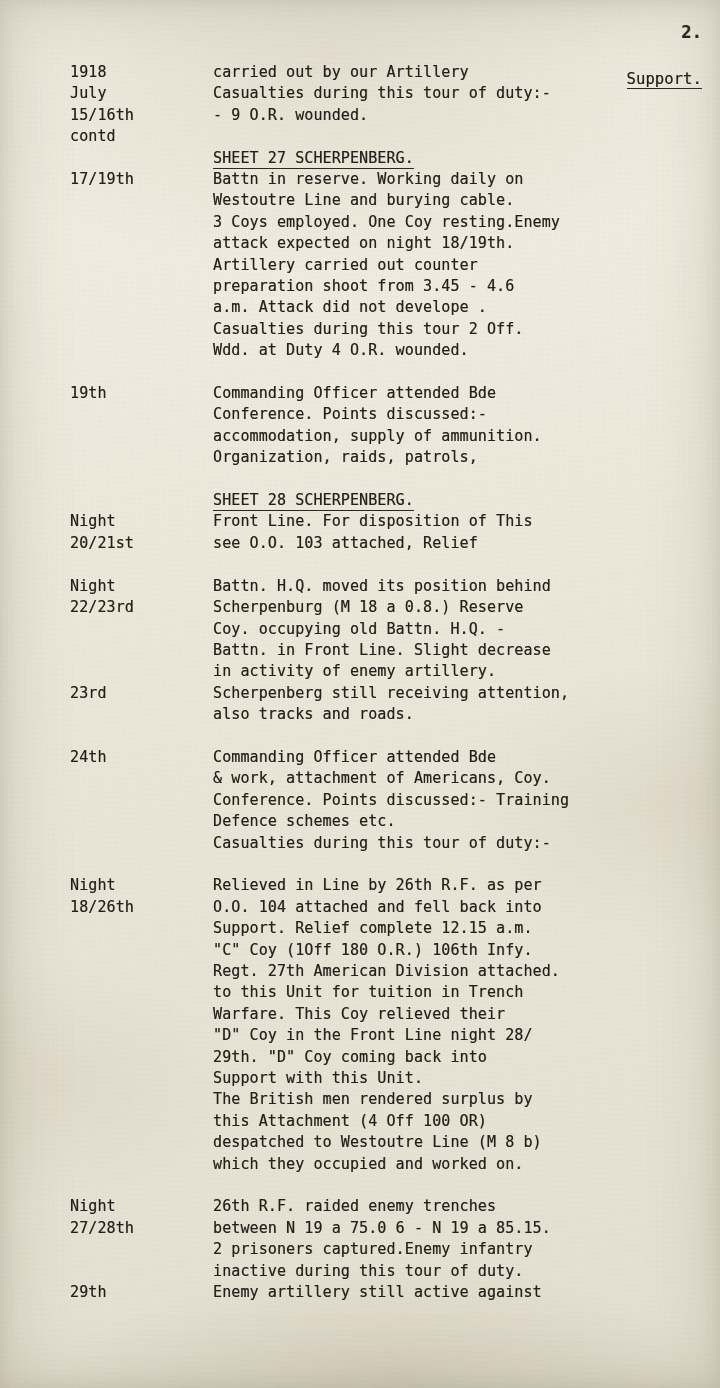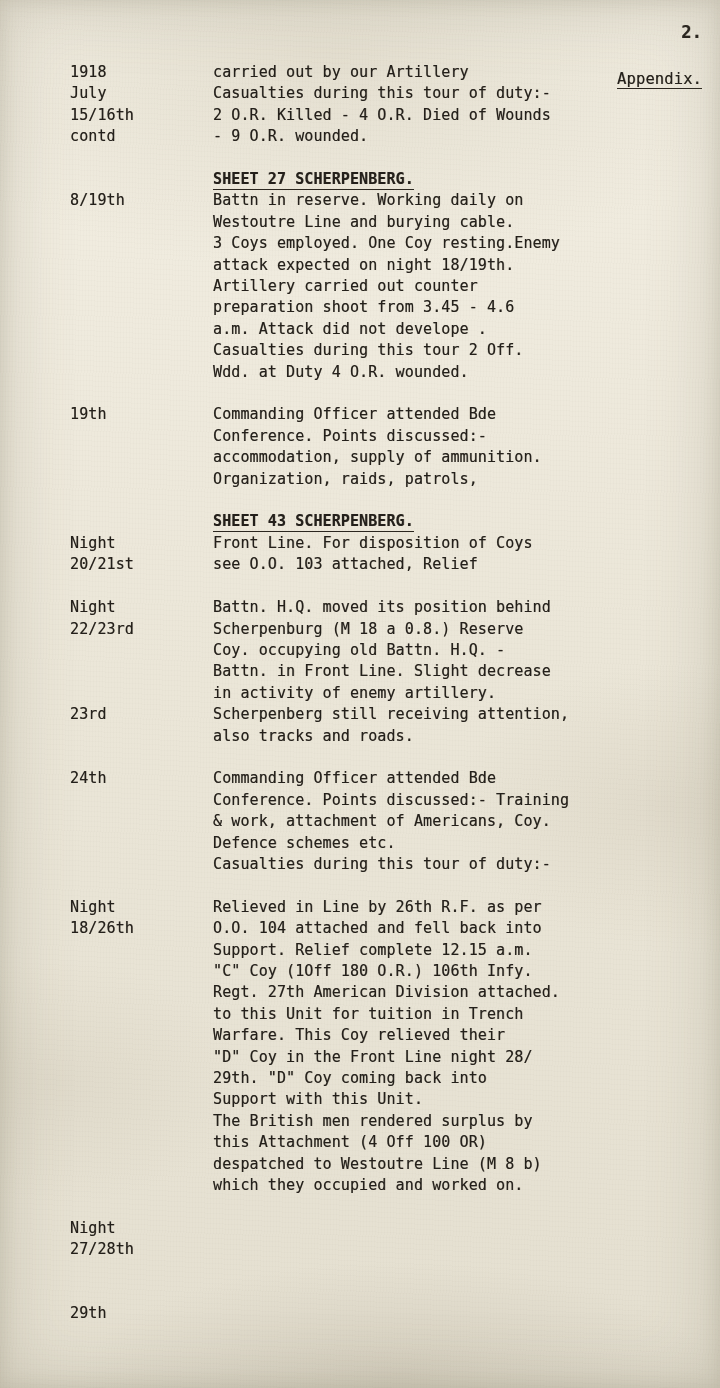--- a/index.html
+++ b/index.html
@@ -101,71 +101,71 @@
   .textcol .line { display: block; }
 
   .heading {
     margin-left: 213px;
     font-size: 15px;
     line-height: 21.4px;
   }
   .heading span.ul {
     border-bottom: 1.6px solid #2b261f;
     padding-bottom: 1px;
-    font-weight: bold;
   }
   .gap { height: 21.4px; }
 </style>
 </head>
 <body>
 
 <div id="page">
 
   <div id="pagenum" class="typed">2.</div>
 
-  <div id="appendix" class="typed">Appendix.</div>
+  <div id="appendix" class="typed">Support.</div>
 
   <div id="body">
       <div class="entry">
         <div class="datecol typed"><span class="dline">1918</span><span class="dline">July</span><span class="dline">15/16th</span><span class="dline">contd</span></div>
-        <div class="textcol typed"><span class="line">carried out by our Artillery</span><span class="line">Casualties during this tour of duty:-</span><span class="line">2 O.R. Killed - 4 O.R. Died of Wounds</span><span class="line">- 9 O.R. wounded.</span></div>
+        <div class="textcol typed"><span class="line">carried out by our Artillery</span><span class="line">Casualties during this tour of duty:-</span><span class="line">- 9 O.R. wounded.</span></div>
       </div>
       <div class="gap"></div>
       <div class="heading typed"><span class="ul">SHEET 27 SCHERPENBERG.</span></div>
       <div class="entry">
-        <div class="datecol typed"><span class="dline">8/19th</span></div>
+        <div class="datecol typed"><span class="dline">17/19th</span></div>
         <div class="textcol typed"><span class="line">Battn in reserve. Working daily on</span><span class="line">Westoutre Line and burying cable.</span><span class="line">3 Coys employed. One Coy resting.Enemy</span><span class="line">attack expected on night 18/19th.</span><span class="line">Artillery carried out counter</span><span class="line">preparation shoot from 3.45 - 4.6</span><span class="line">a.m. Attack did not develope .</span><span class="line">Casualties during this tour 2 Off.</span><span class="line">Wdd. at Duty 4 O.R. wounded.</span></div>
       </div>
       <div class="gap"></div>
       <div class="entry">
         <div class="datecol typed"><span class="dline">19th</span></div>
         <div class="textcol typed"><span class="line">Commanding Officer attended Bde</span><span class="line">Conference. Points discussed:-</span><span class="line">accommodation, supply of ammunition.</span><span class="line">Organization, raids, patrols,</span></div>
       </div>
       <div class="gap"></div>
-      <div class="heading typed"><span class="ul">SHEET 43 SCHERPENBERG.</span></div>
+      <div class="heading typed"><span class="ul">SHEET 28 SCHERPENBERG.</span></div>
       <div class="entry">
         <div class="datecol typed"><span class="dline">Night</span><span class="dline">20/21st</span></div>
-        <div class="textcol typed"><span class="line">Front Line. For disposition of Coys</span><span class="line">see O.O. 103 attached, Relief</span></div>
+        <div class="textcol typed"><span class="line">Front Line. For disposition of This</span><span class="line">see O.O. 103 attached, Relief</span></div>
       </div>
       <div class="gap"></div>
       <div class="entry">
         <div class="datecol typed"><span class="dline">Night</span><span class="dline">22/23rd</span><span class="dline">&nbsp;</span><span class="dline">&nbsp;</span><span class="dline">&nbsp;</span><span class="dline">23rd</span></div>
         <div class="textcol typed"><span class="line">Battn. H.Q. moved its position behind</span><span class="line">Scherpenburg (M 18 a 0.8.) Reserve</span><span class="line">Coy. occupying old Battn. H.Q. -</span><span class="line">Battn. in Front Line. Slight decrease</span><span class="line">in activity of enemy artillery.</span><span class="line">Scherpenberg still receiving attention,</span><span class="line">also tracks and roads.</span></div>
       </div>
       <div class="gap"></div>
       <div class="entry">
         <div class="datecol typed"><span class="dline">24th</span></div>
-        <div class="textcol typed"><span class="line">Commanding Officer attended Bde</span><span class="line">Conference. Points discussed:- Training</span><span class="line">&amp; work, attachment of Americans, Coy.</span><span class="line">Defence schemes etc.</span><span class="line">Casualties during this tour of duty:-</span></div>
+        <div class="textcol typed"><span class="line">Commanding Officer attended Bde</span><span class="line">&amp; work, attachment of Americans, Coy.</span><span class="line">Conference. Points discussed:- Training</span><span class="line">Defence schemes etc.</span><span class="line">Casualties during this tour of duty:-</span></div>
       </div>
       <div class="gap"></div>
       <div class="entry">
         <div class="datecol typed"><span class="dline">Night</span><span class="dline">18/26th</span></div>
         <div class="textcol typed"><span class="line">Relieved in Line by 26th R.F. as per</span><span class="line">O.O. 104 attached and fell back into</span><span class="line">Support. Relief complete 12.15 a.m.</span><span class="line">"C" Coy (1Off 180 O.R.) 106th Infy.</span><span class="line">Regt. 27th American Division attached.</span><span class="line">to this Unit for tuition in Trench</span><span class="line">Warfare. This Coy relieved their</span><span class="line">"D" Coy in the Front Line night 28/</span><span class="line">29th. "D" Coy coming back into</span><span class="line">Support with this Unit.</span><span class="line">The British men rendered surplus by</span><span class="line">this Attachment (4 Off 100 OR)</span><span class="line">despatched to Westoutre Line (M 8 b)</span><span class="line">which they occupied and worked on.</span></div>
       </div>
       <div class="gap"></div>
       <div class="entry">
         <div class="datecol typed"><span class="dline">Night</span><span class="dline">27/28th</span><span class="dline">&nbsp;</span><span class="dline">&nbsp;</span><span class="dline">29th</span></div>
+        <div class="textcol typed"><span class="line">26th R.F. raided enemy trenches</span><span class="line">between N 19 a 75.0 6 - N 19 a 85.15.</span><span class="line">2 prisoners captured.Enemy infantry</span><span class="line">inactive during this tour of duty.</span><span class="line">Enemy artillery still active against</span></div>
       </div>
     </div>
 
   <div id="grain"></div>
   <div id="vignette"></div>
 </div>
 
 </body></html>

